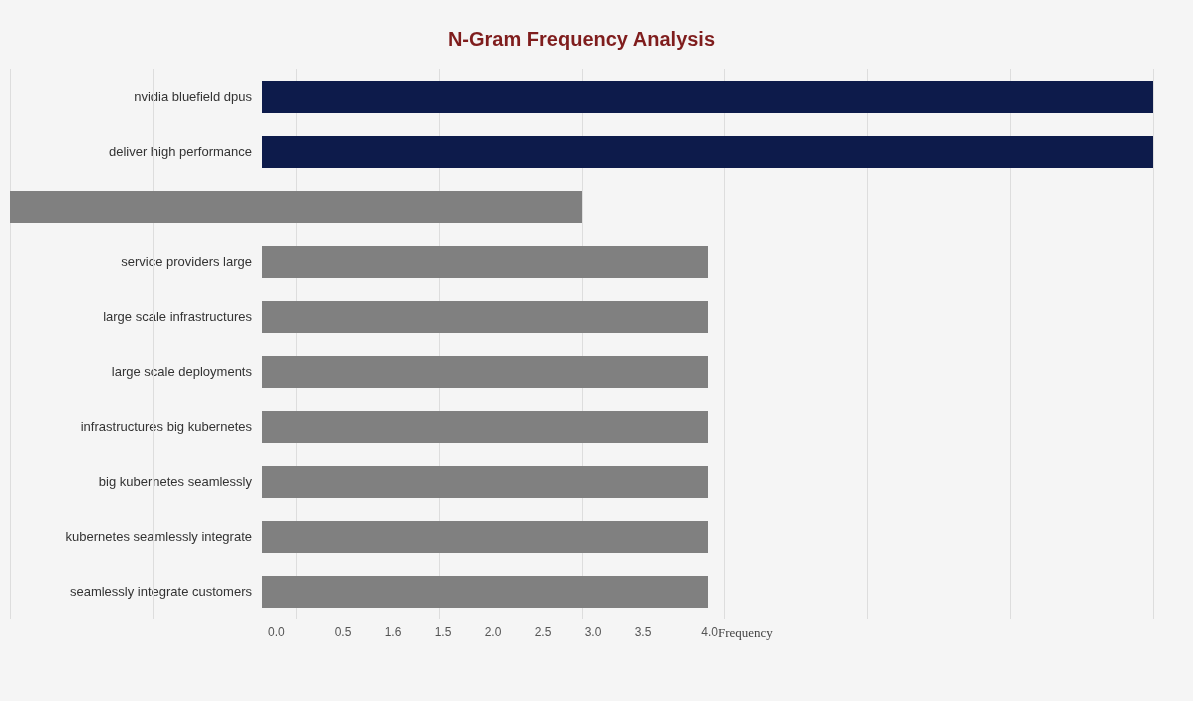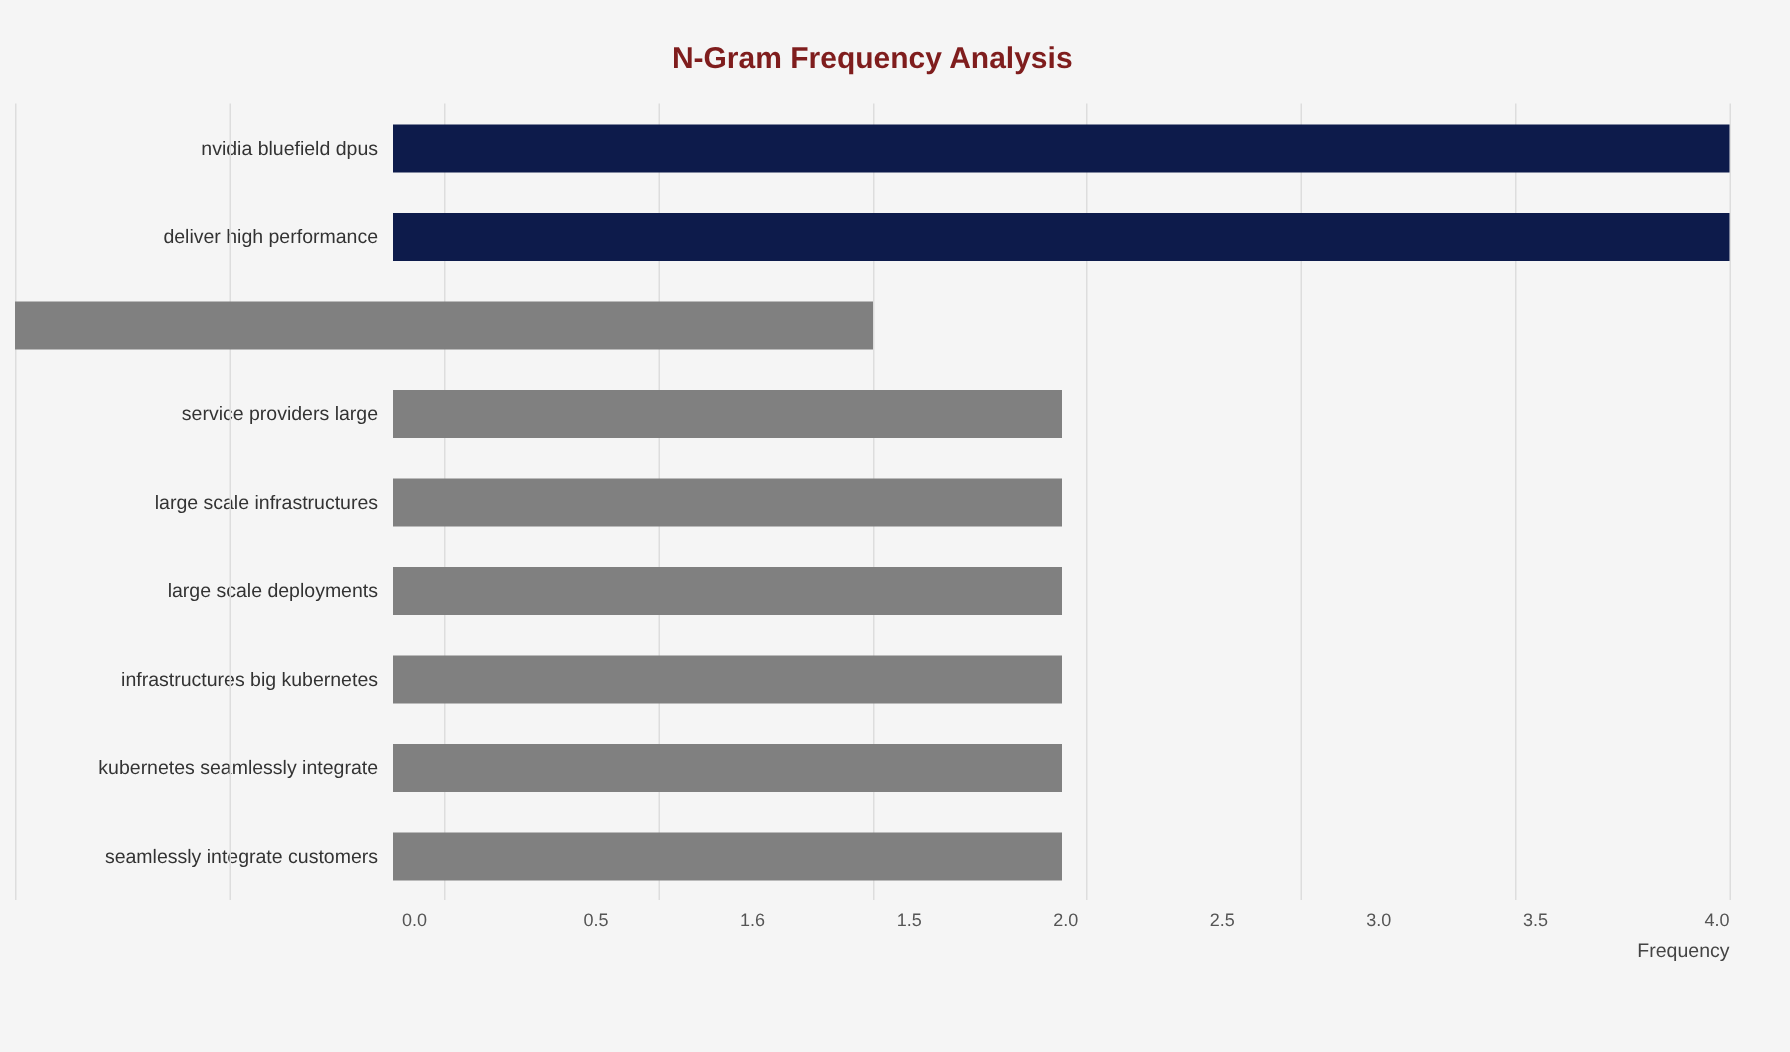--- a/index.html
+++ b/index.html
@@ -71,41 +71,42 @@
       border-radius: 0;
     }
     .bar-fill.dark {
       background: #0d1b4b;
     }
     .bar-fill.gray {
       background: #808080;
     }
     .x-axis {
       display: flex;
-      flex-direction: column;
+      flex-direction: row;
       padding-left: 258px;
     }
     .x-ticks {
       display: flex;
       justify-content: space-between;
       padding-top: 6px;
     }
     .x-tick {
       font-size: 12px;
       color: #555;
       text-align: center;
       width: 50px;
     }
     .x-tick:first-child { text-align: left; }
     .x-tick:last-child { text-align: right; }
     .x-label {
       text-align: right;
       font-size: 13px;
       color: #444;
       margin-top: 6px;
+      font-family: Liberation Serif, serif;
     }
   </style>
 </head>
 <body>
 
 <div class="chart-container">
   <div class="chart-title">N-Gram Frequency Analysis</div>
   <div class="chart-area">
     <div class="bars-wrapper" id="bars-wrapper">
 
@@ -153,20 +154,26 @@
             <div class="bar-fill gray" style="width: 50%;"></div>
           </div>
         </div>
         <div class="bar-row">
           <div class="bar-label">infrastructures big kubernetes</div>
           <div class="bar-track">
             <div class="bar-fill gray" style="width: 50%;"></div>
           </div>
         </div>
         <div class="bar-row">
+          <div class="bar-label">big kubernetes seamlessly</div>
+          <div class="bar-track">
+            <div class="bar-fill gray" style="width: 50%;"></div>
+          </div>
+        </div>
+        <div class="bar-row">
           <div class="bar-label">kubernetes seamlessly integrate</div>
           <div class="bar-track">
             <div class="bar-fill gray" style="width: 50%;"></div>
           </div>
         </div>
         <div class="bar-row">
           <div class="bar-label">seamlessly integrate customers</div>
           <div class="bar-track">
             <div class="bar-fill gray" style="width: 50%;"></div>
           </div>

